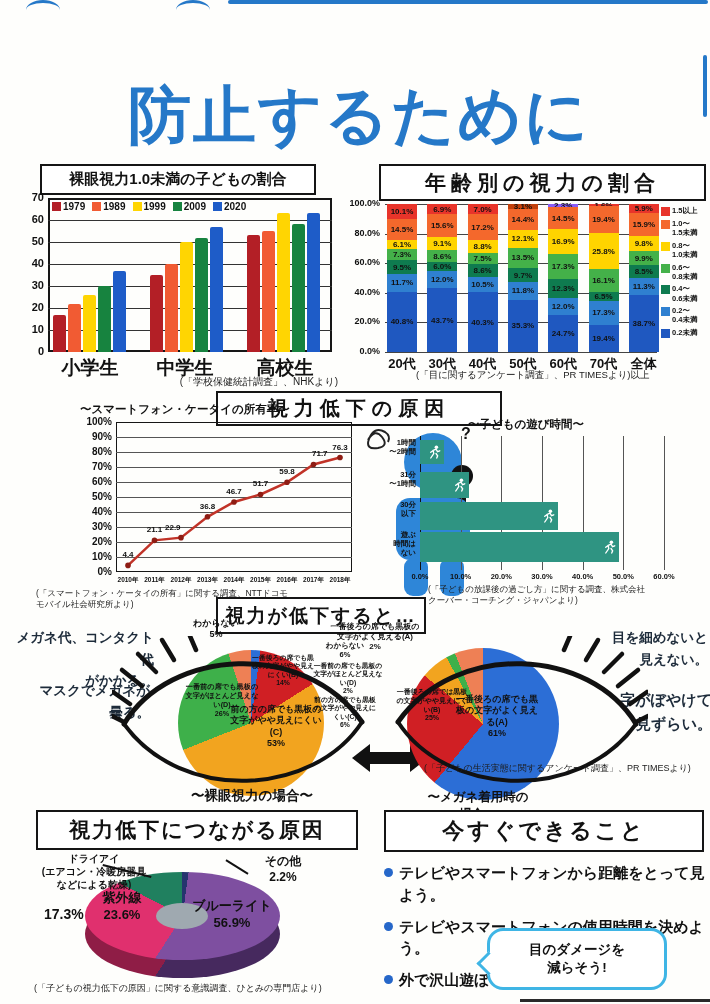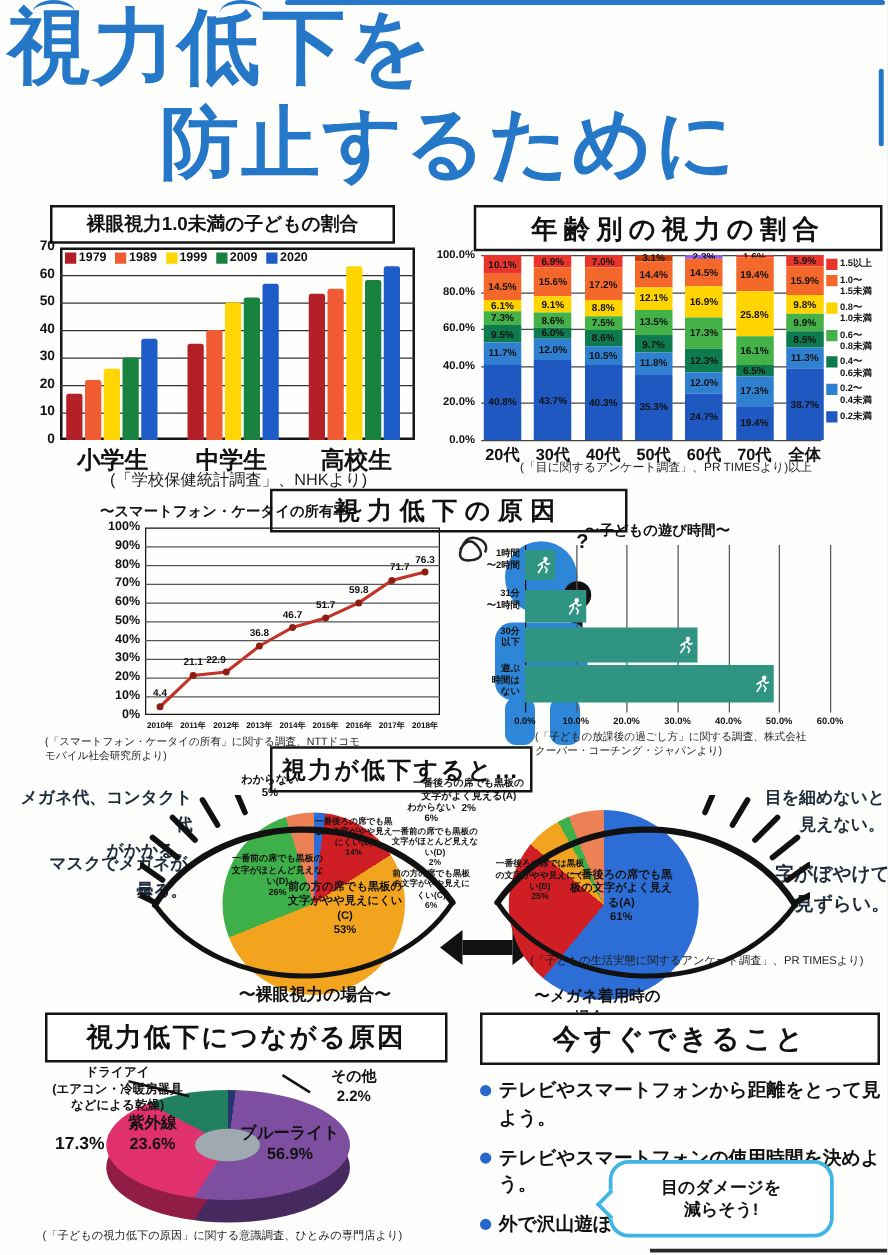--- a/index.html
+++ b/index.html
@@ -25,26 +25,25 @@
 <body>
 
 <div class="page" id="page">
 
   <div class="a" style="left:228px;top:0;width:480px;height:4px;background:#2578c8;border-radius:2px;"></div>
   <div class="a" style="left:26px;top:0;width:34px;height:10px;border-top:3px solid #2578c8;border-radius:50% 50% 0 0/100% 100% 0 0;"></div>
   <div class="a" style="left:176px;top:0;width:34px;height:10px;border-top:3px solid #2578c8;border-radius:50% 50% 0 0/100% 100% 0 0;"></div>
   <div class="a" style="left:703px;top:55px;width:4px;height:62px;background:#2578c8;border-radius:2px;"></div>
   <div class="a" style="left:520px;top:999px;width:190px;height:3px;background:#2a2a2a;"></div>
 
-  <div class="ttl" style="left:6px;top:4px;font-size:66px;">視力低下を</div>
   <div class="ttl" style="left:128px;top:84px;font-size:63px;">防止するために</div>
 
   <div class="box" style="left:40px;top:164px;width:276px;height:31px;font-size:15px;">裸眼視力1.0未満の子どもの割合</div>
   <div class="plotbox" style="left:48px;top:198px;width:284px;height:154px;"></div>
-  <div class="cap" style="left:88px;top:375px;width:250px;text-align:left;font-size:13px;">(「学校保健統計調査」、NHKより)</div>
+  <div class="cap" style="left:88px;top:375px;width:250px;text-align:right;font-size:10px;">(「学校保健統計調査」、NHKより)</div>
 
   <div class="box" style="left:379px;top:164px;width:327px;height:37px;font-size:21px;letter-spacing:5px;">年齢別の視力の割合</div>
   <div class="cap" style="left:416px;top:369px;width:292px;font-size:9.5px;">(「目に関するアンケート調査」、PR TIMESより)以上</div>
 
   <div class="box" style="left:216px;top:391px;width:286px;height:35px;font-size:20px;letter-spacing:6px;">視力低下の原因</div>
   <div class="ctitle" style="left:80px;top:402px;font-size:11.5px;">〜スマートフォン・ケータイの所有率〜</div>
   <div class="plotbox" style="left:116px;top:422px;width:236px;height:150px;border-width:1.5px;"></div>
   <div class="cap" style="left:36px;top:588px;width:340px;font-size:8.5px;">(「スマートフォン・ケータイの所有」に関する調査、NTTドコモ
 モバイル社会研究所より)</div>
 

